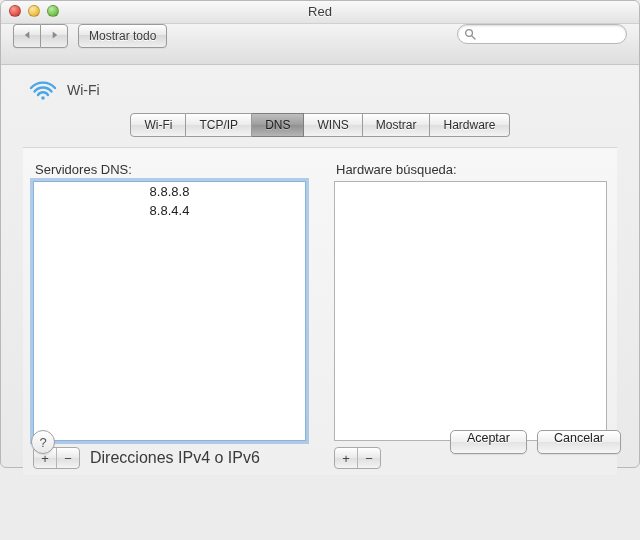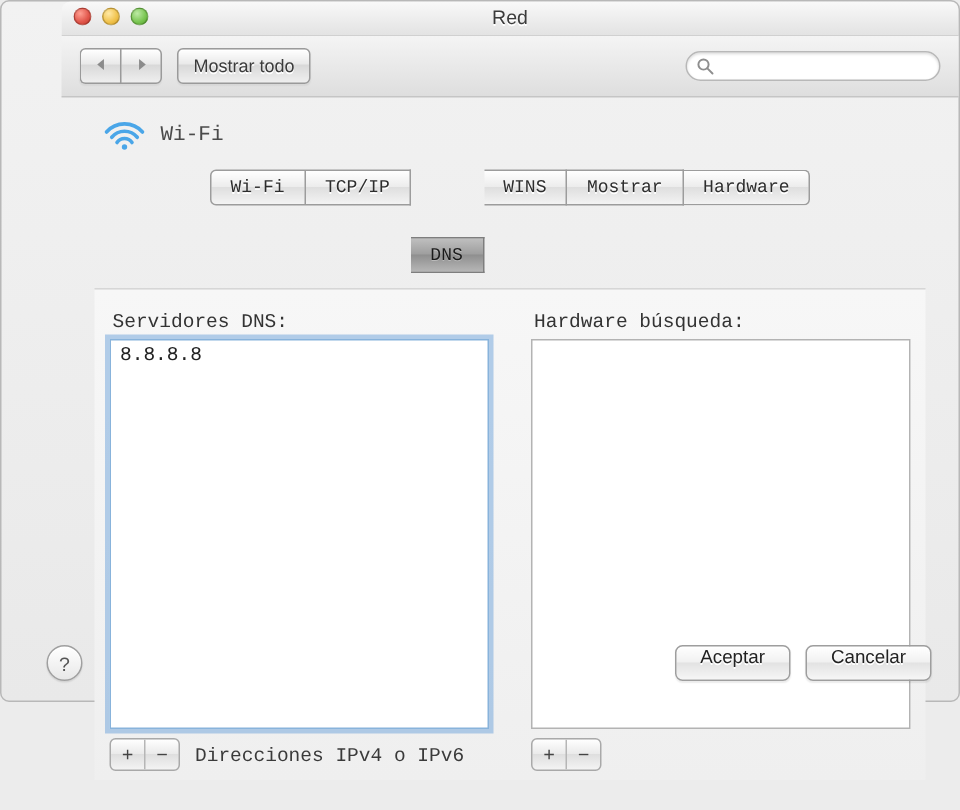--- a/index.html
+++ b/index.html
@@ -12,21 +12,20 @@
     overflow: hidden;
     -webkit-user-select: none;
   }
   .window {
     width: 640px; height: 468px;
     background: linear-gradient(#f2f2f2, #e9e9e9);
     border: 1px solid #b8b8b8;
     border-radius: 6px;
     box-sizing: border-box;
     position: relative;
-    padding-left: 40px;
   }
   
   .titlebar {
     height: 22px;
     background: linear-gradient(#f9f9f9, #e3e3e3);
     border-bottom: 1px solid #d0d0d0;
     border-radius: 6px 6px 0 0;
     position: relative;
     text-align: center;
   }
@@ -50,21 +49,20 @@
   .btn-close { background: radial-gradient(circle at 35% 30%, #ff9f92, #e1564b 60%, #c0392b); }
   .btn-min   { background: radial-gradient(circle at 35% 30%, #ffe9a6, #f0c24c 60%, #d6a22a); }
   .btn-zoom  { background: radial-gradient(circle at 35% 30%, #bdeaa5, #79c551 60%, #55a02c); }
 
   
   .toolbar {
     height: 40px;
     background: linear-gradient(#f4f4f4, #dedede);
     border-bottom: 1px solid #c5c5c5;
     display: flex;
-    align-items: center;
     padding: 0 12px;
     gap: 10px;
   }
   .nav-group {
     display: flex;
   }
   .aqua-btn {
     background: linear-gradient(#ffffff, #e9e9e9 45%, #d8d8d8 46%, #efefef);
     border: 1px solid #9a9a9a;
     border-radius: 4px;
@@ -103,21 +101,20 @@
     position: absolute;
     left: 7px; top: 4px;
     width: 12px; height: 12px;
     color: #8e8e8e;
   }
 
   
   .content {
     position: relative;
     padding: 10px 0 0 0;
-    font-family: Liberation Mono, monospace;
   }
   .service-header {
     display: flex;
     align-items: center;
     gap: 10px;
     padding: 4px 24px 8px 28px;
   }
   .wifi-icon {
     width: 28px; height: 22px;
     position: relative;
@@ -150,21 +147,20 @@
     cursor: default;
   }
   .seg .tab + .tab { border-left: none; }
   .seg .tab:first-child { border-radius: 4px 0 0 4px; }
   .seg .tab:last-child  { border-radius: 0 4px 4px 0; }
   .seg .tab.selected {
     background: linear-gradient(#bfbfbf, #9e9e9e 48%, #8e8e8e 49%, #b6b6b6);
     color: #1a1a1a;
     text-shadow: 0 1px 0 rgba(255,255,255,0.3);
     border-color: #7e7e7e;
-    margin-top: 45px;
   }
 
   
   .pane {
     margin: 10px 22px 0 22px;
     background: linear-gradient(#f7f7f7,#efefef);
     border-top: 1px solid #d6d6d6;
     padding: 14px 10px 6px 10px;
     display: flex;
     gap: 28px;
@@ -175,20 +171,21 @@
     color: #333;
     margin: 0 0 4px 2px;
   }
   .listbox {
     background: #fff;
     border: 1px solid #b3b3b3;
     height: 260px;
     box-sizing: border-box;
     overflow: auto;
     font-size: 13px;
+    text-align: center;
   }
   .listbox.focused {
     border: 1px solid #88b3db;
     box-shadow: 0 0 0 3px rgba(120,170,220,0.55);
   }
   .listbox .row {
     padding: 2px 6px;
     white-space: nowrap;
   }
   .list-footer {
@@ -205,21 +202,21 @@
     background: linear-gradient(#ffffff,#eaeaea 48%,#dedede 49%,#f4f4f4);
   }
   .pm-group .pm {
     width: 22px; height: 20px;
     display: flex; align-items: center; justify-content: center;
     font-size: 13px; color:#444;
     cursor: default;
   }
   .pm-group .pm + .pm { border-left: 1px solid #b6b6b6; }
   .hint {
-    font-size: 13px;
+    font-size: 16px;
     color: #3a3a3a;
   }
 
   
   .bottom {
     position: absolute;
     left: 0; right: 0; bottom: 0;
     height: 50px;
     display: flex;
     align-items: center;
@@ -320,20 +317,21 @@
           <div class="tab">Hardware</div>
         </div>
     </div>
 
     <div class="pane">
 
       <div class="col">
         <div class="col-label">Servidores DNS:</div>
         <div class="listbox focused" id="dns-list">
             <div class="row">8.8.8.8</div>
+            <div class="row">8.8.4.4</div>
           </div>
         <div class="list-footer">
           <div class="pm-group">
             <div class="pm">+</div>
             <div class="pm">−</div>
           </div>
           <span class="hint">Direcciones IPv4 o IPv6</span>
         </div>
       </div>
 

